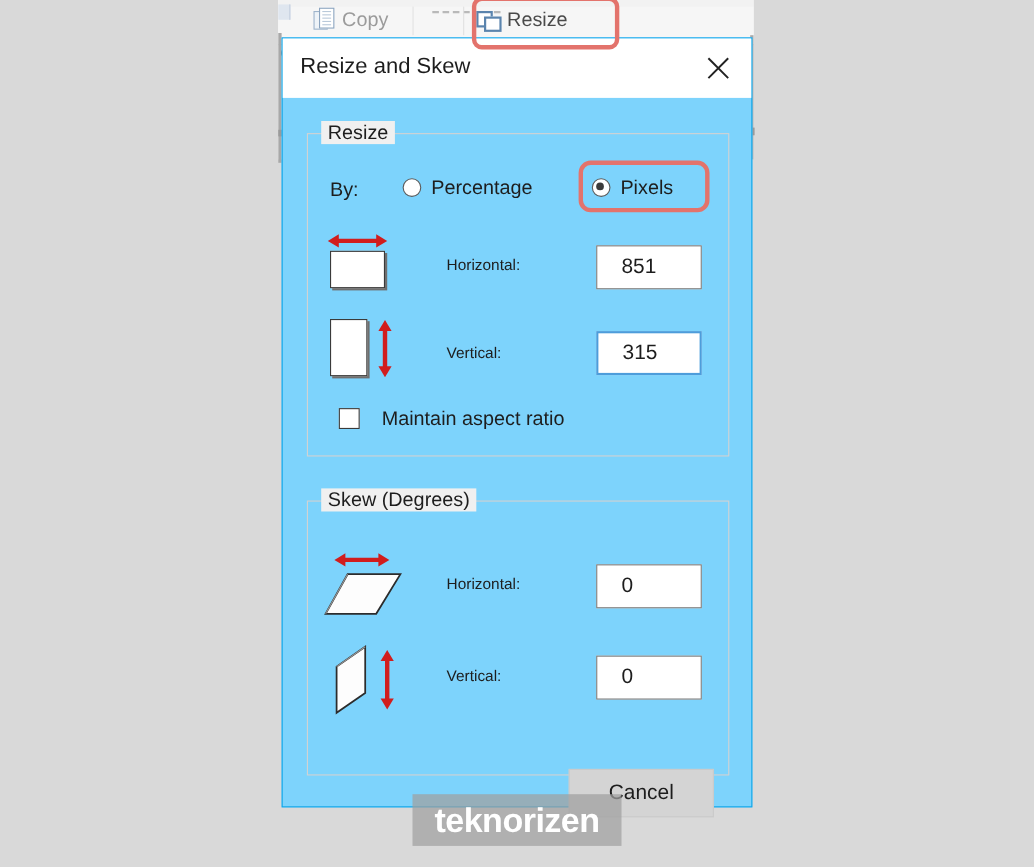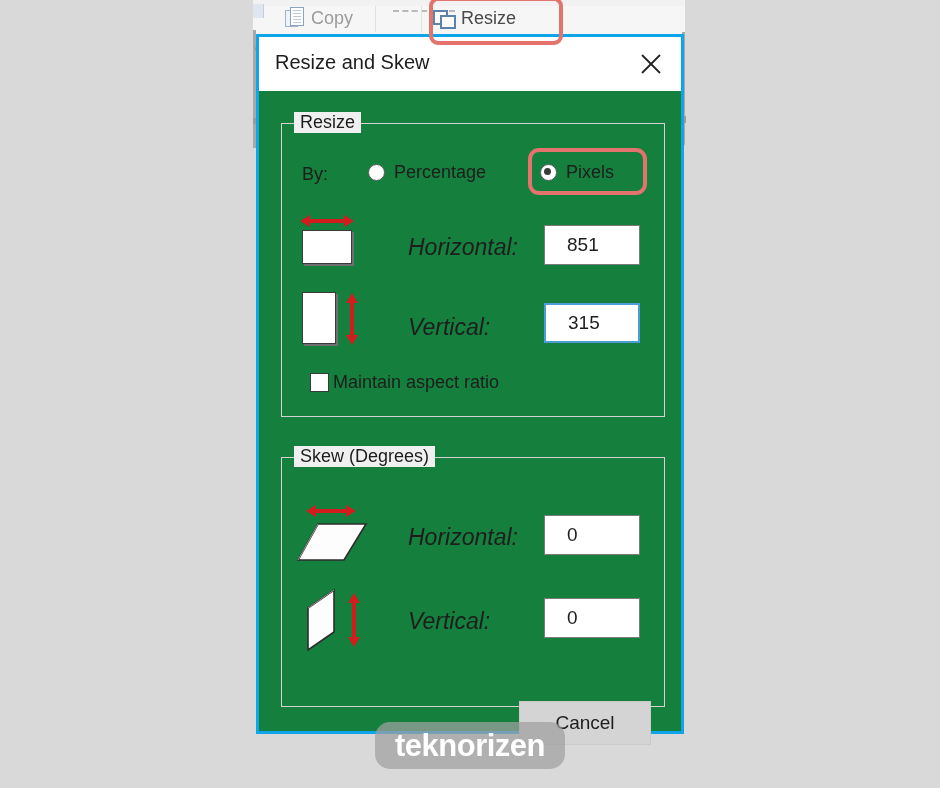--- a/index.html
+++ b/index.html
@@ -163,22 +163,22 @@
     border-radius: 9px;
     box-sizing: border-box;
     z-index: 40;
   }
 
   
   #dialog {
     position: absolute;
     left: 256px; top: 34px;
     width: 428px; height: 700px;
-    background: #15803d;
-    border: 3px solid #0ea5e9;
+    background: #7dd3fc;
+    border: 1px solid #0ea5e9;
     box-sizing: border-box;
     z-index: 20;
   }
   #dialog-titlebar {
     position: relative;
     height: 54px;
     background: #ffffff;
   }
   #dialog-title {
     position: absolute;
@@ -256,23 +256,22 @@
     position: absolute;
     left: 246px; top: 24px;
     width: 119px; height: 47px;
     border: 4px solid #e3736c;
     border-radius: 11px;
     box-sizing: border-box;
   }
 
   .field-label {
     position: absolute;
-    font-size: 23px;
-    color: #1d1d1d;
-    font-style: italic;
+    font-size: 14px;
+    color: #1d1d1d;
   }
   .txt {
     position: absolute;
     width: 96px; height: 40px;
     background: #ffffff;
     border: 1px solid #7b7b7b;
     box-sizing: border-box;
     font-family: "Liberation Sans", sans-serif;
     font-size: 19px;
     color: #1d1d1d;
@@ -301,21 +300,21 @@
     background: #ffffff;
     border: 1.6px solid #3a3a3a;
     box-shadow: 2px 2px 0 0 #6f6f6f;
     box-sizing: border-box;
   }
 
   .chk-row {
     position: absolute;
     display: flex;
     align-items: center;
-    gap: 4px;
+    gap: 20px;
     font-size: 18px;
     color: #1d1d1d;
     cursor: pointer;
   }
   .chk {
     width: 19px; height: 19px;
     border: 1.6px solid #3a3a3a;
     background: #fff;
     box-sizing: border-box;
     flex: 0 0 auto;
@@ -347,21 +346,20 @@
   
   #watermark {
     position: absolute;
     left: 375px; top: 722px;
     width: 190px; height: 47px;
     background: rgba(160,160,160,0.72);
     z-index: 60;
     display: flex;
     align-items: center;
     justify-content: center;
-    border-radius: 15px;
   }
   #watermark span {
     font-size: 31px;
     font-weight: bold;
     color: #ffffff;
     letter-spacing: -0.5px;
   }
 </style>
 </head>
 <body>

